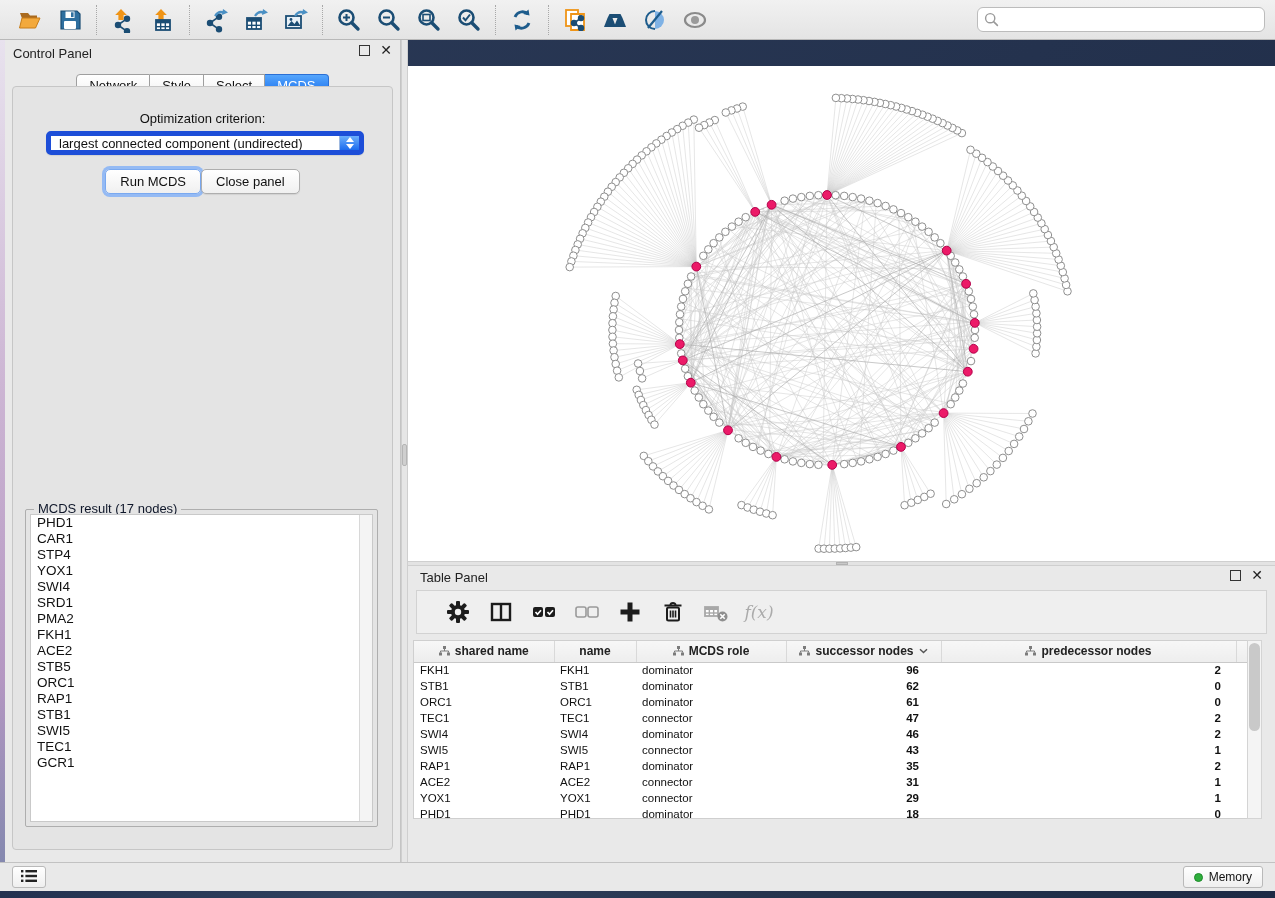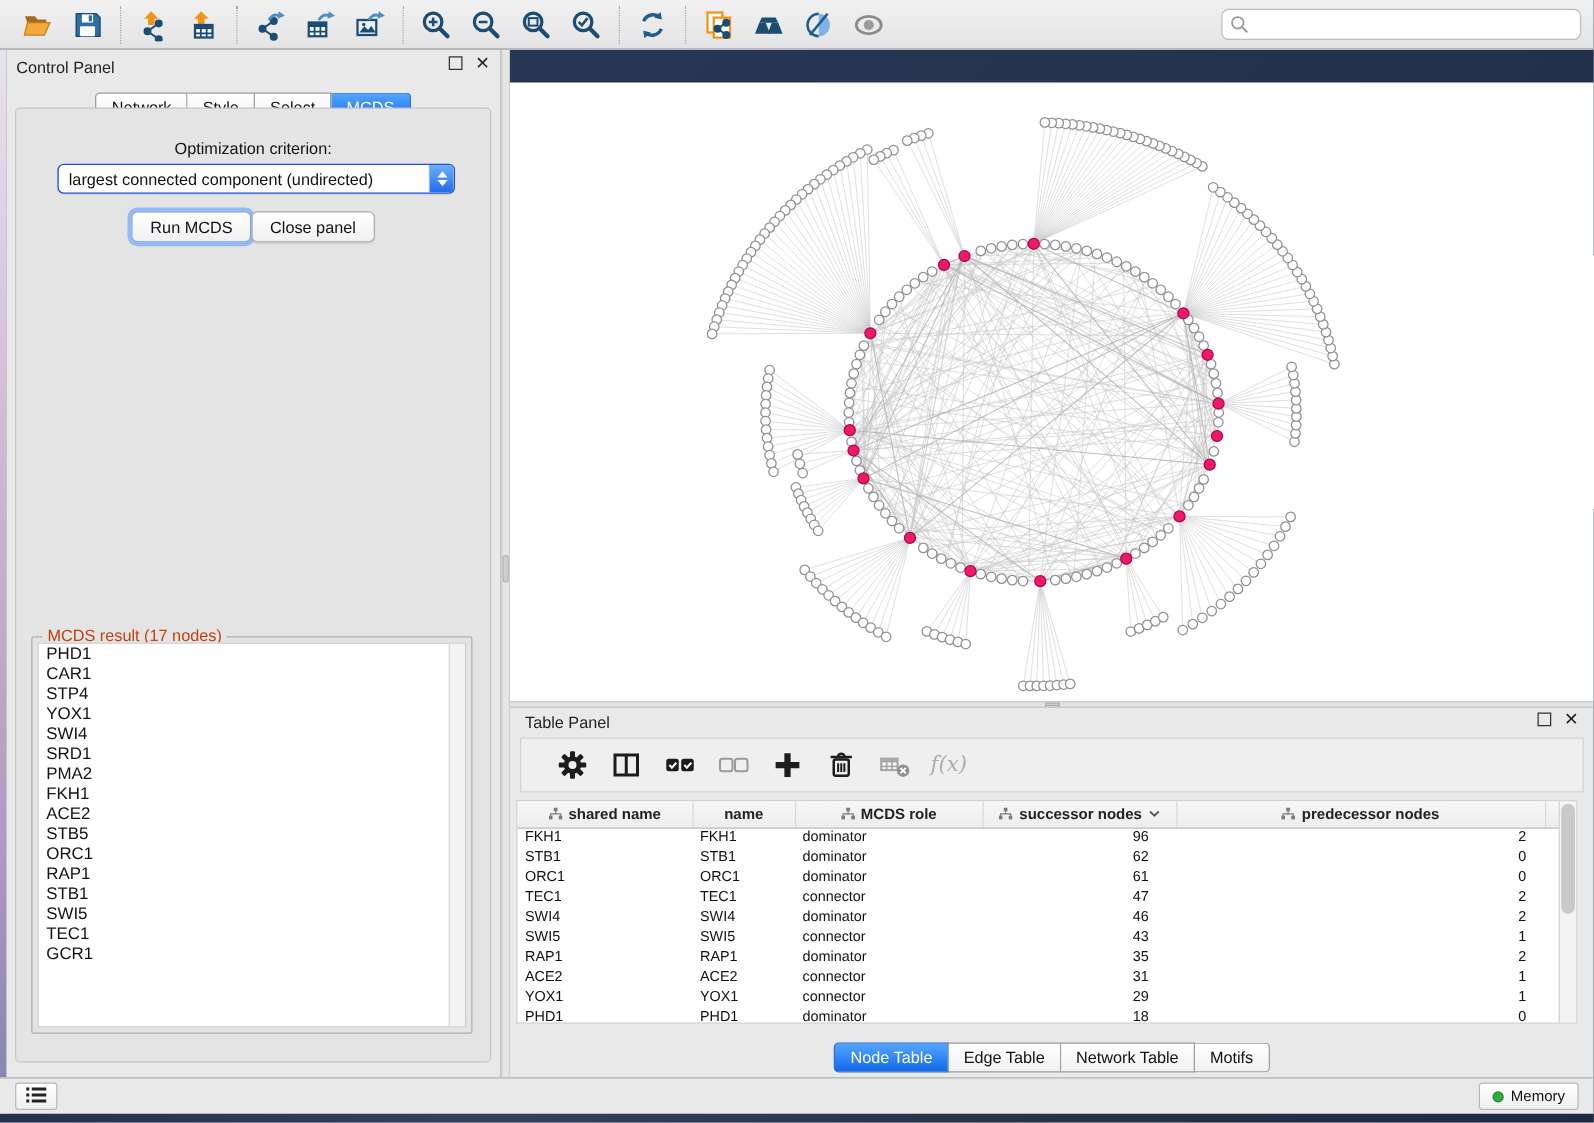--- a/index.html
+++ b/index.html
@@ -38,35 +38,35 @@
     padding:3px 12px 4px; font-size:13px; color:#111; cursor:default; }
   .seg-tab:first-child { border-left:1px solid #9f9f9f; border-radius:4px 0 0 4px; }
   .seg-tab:last-child { border-radius:0 4px 4px 0; }
   .seg-tab.active { background:linear-gradient(#55a6fd,#1268ea); color:#fff; border-color:#2b6fd4; }
   .cp-tabs { position:absolute; left:0; right:0; top:34px; display:flex; justify-content:center; }
 
   .cp-content { position:absolute; left:7px; right:7px; top:46px; bottom:12px;
     background:#e4e4e4; border:1px solid #c6c6c6; border-radius:4px; }
   .opt-label { position:absolute; left:0; right:0; top:24px; text-align:center; font-size:13px; color:#111; }
   .mac-select { position:absolute; left:33px; top:44px; width:318px; height:24px; background:#fff;
-    border:1px solid #1d4ed8; border-radius:5px; display:flex; align-items:center; overflow:hidden;
+    border:5px solid #1d4ed8; border-radius:5px; display:flex; align-items:center; overflow:hidden;
     box-shadow:0 1px 1px rgba(0,0,0,.08); }
   .mac-select .sel-text { flex:1; padding:0 8px; font-size:13px; color:#111; white-space:nowrap; }
   .mac-select .sel-stepper { width:20px; height:100%; background:linear-gradient(#6cb0fc,#1d6cee);
     border-left:1px solid #9fb9e0; display:flex; flex-direction:column; align-items:center; justify-content:center; gap:2px; }
   .tri-up { width:0; height:0; border-left:4px solid transparent; border-right:4px solid transparent; border-bottom:5px solid #fff; }
   .tri-dn { width:0; height:0; border-left:4px solid transparent; border-right:4px solid transparent; border-top:5px solid #fff; }
   .cp-buttons { position:absolute; left:0; right:0; top:82px; display:flex; justify-content:center; }
   .mac-btn { background:linear-gradient(#ffffff,#f0f0f0); border:1px solid #aeaeae; border-radius:5px;
     font-size:13px; color:#111; padding:4px 14px; box-shadow:0 1px 1px rgba(0,0,0,.08); }
   .mac-btn.focused { box-shadow:0 0 0 3px rgba(104,163,252,.65); border-color:#7aa9f0; }
 
   .result-box { position:absolute; left:12px; right:14px; top:422px; bottom:22px;
     border:1px solid #aeaeae; border-radius:2px; }
-  .result-legend { position:absolute; left:8px; top:-9px; background:#e4e4e4; padding:0 4px; font-size:13px; color:#c2410c; }
+  .result-legend { position:absolute; left:8px; top:-9px; background:#e4e4e4; padding:0 4px; font-size:13px; color:#0f172a; }
   .result-list { position:absolute; inset:4px; background:#fff; border:1px solid #c9c9c9; overflow:hidden; }
   .result-scroll { position:absolute; right:0; top:0; bottom:0; width:13px; background:#f4f4f4; border-left:1px solid #d8d8d8; }
   .result-item { font-size:13.5px; line-height:16px; padding-left:6px; color:#111; }
 
   
   .vsplit { position:absolute; left:401px; top:40px; width:7px; height:822px; background:#e6e6e6;
     border-left:1px solid #cfcfcf; border-right:1px solid #cfcfcf; }
   .vsplit .handle { position:absolute; left:0px; top:404px; width:5px; height:22px;
     background:#cfcfcf; border:1px solid #b5b5b5; border-radius:2px; }
 
@@ -94,21 +94,21 @@
   .tp-icon { width:26px; height:26px; display:flex; align-items:center; justify-content:center; }
   .fx-label { font-family:"DejaVu Serif","Liberation Serif",serif; font-style:italic; font-size:17px; color:#ababab; }
 
   .tp-table-wrap { position:absolute; left:5px; top:74px; width:840px; height:179px; background:#fff;
     border:1px solid #cfcfcf; border-right:none; overflow:hidden; }
   table.node-table { border-collapse:collapse; width:100%; table-layout:fixed; }
   .node-table th { background:linear-gradient(#f7f7f7,#ededed); border-bottom:1px solid #c9c9c9;
     border-right:1px solid #d9d9d9; height:21px; font-weight:normal; font-size:12px; color:#222; text-align:center; }
   .node-table th .th-inner { display:flex; align-items:center; justify-content:center; gap:5px;font-weight:bold; }
   .node-table td { height:16px; font-size:11.5px; color:#111; padding:0 6px; white-space:nowrap; overflow:hidden; }
-  .node-table td.num { text-align:right; }
+  .node-table td.num { text-align:right;font-weight:bold; }
   .tp-scrollbar { position:absolute; right:13px; top:74px; width:15px; height:179px; background:#f4f4f4;
     border:1px solid #d4d4d4; }
   .tp-scrollbar .thumb { position:absolute; left:1px; top:2px; width:11px; height:88px; background:#c9c9c9; border-radius:6px; }
   .tp-tabs { position:absolute; left:0; right:0; top:268px; display:flex; justify-content:center; }
   .tp-float-icons { position:absolute; right:12px; top:4px; display:flex; gap:10px; }
 
   
   .status-bar { position:absolute; left:0px; top:862px; width:1275px; height:29px; background:#e9e9e9;
     border-top:1px solid #c2c2c2; }
   .status-left-btn { position:absolute; left:12px; top:3px; width:34px; height:22px; background:linear-gradient(#fff,#efefef);
@@ -867,26 +867,20 @@
               <td class="num" style="padding-right: 22px;">18</td>
               <td class="num" style="padding-right: 15px;">0</td>
               <td></td>
             </tr>
           </tbody>
       </table>
     </div>
     <div class="tp-scrollbar">
         <div class="thumb"></div>
       </div>
-    <div class="tp-tabs" id="tp-tabs">
-        <div class="seg-tab active">Node Table</div>
-        <div class="seg-tab">Edge Table</div>
-        <div class="seg-tab">Network Table</div>
-        <div class="seg-tab">Motifs</div>
-      </div>
   </div>
 
   <div class="status-bar">
     <div class="status-left-btn">
       <span>
         <svg width="18" height="14" viewBox="0 0 18 14">
             <g fill="#222">
               <rect x="1" y="1" width="2.4" height="2.4"></rect>
               <rect x="1" y="5.8" width="2.4" height="2.4"></rect>
               <rect x="1" y="10.6" width="2.4" height="2.4"></rect>

